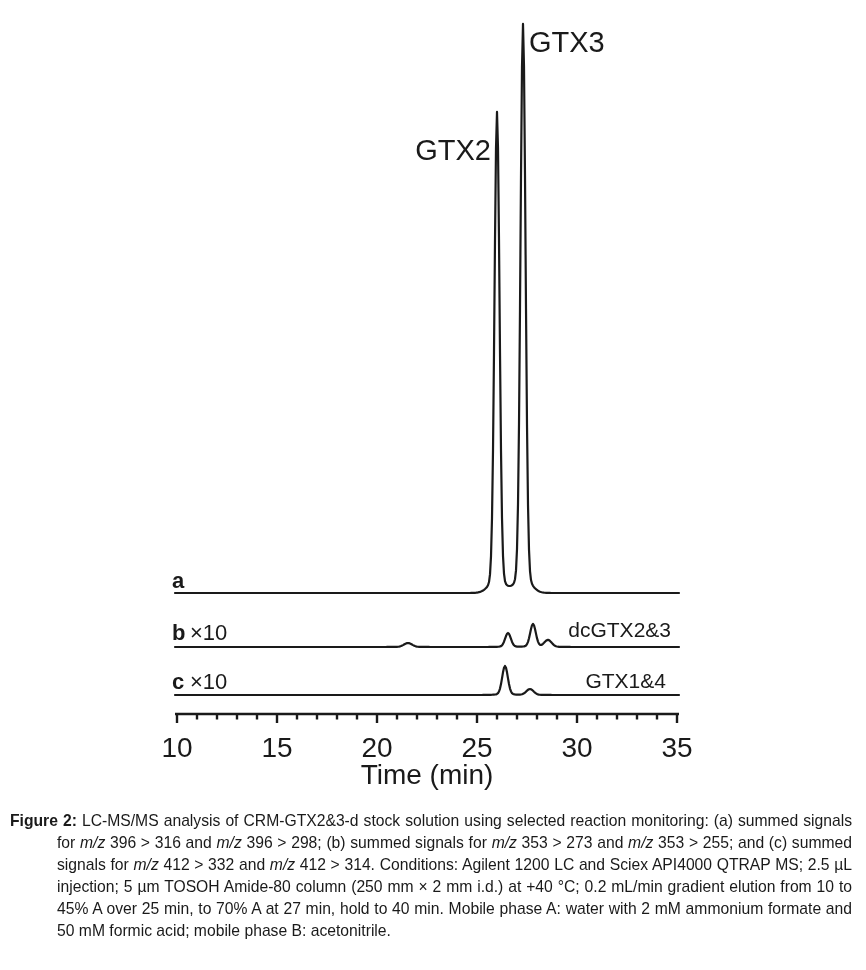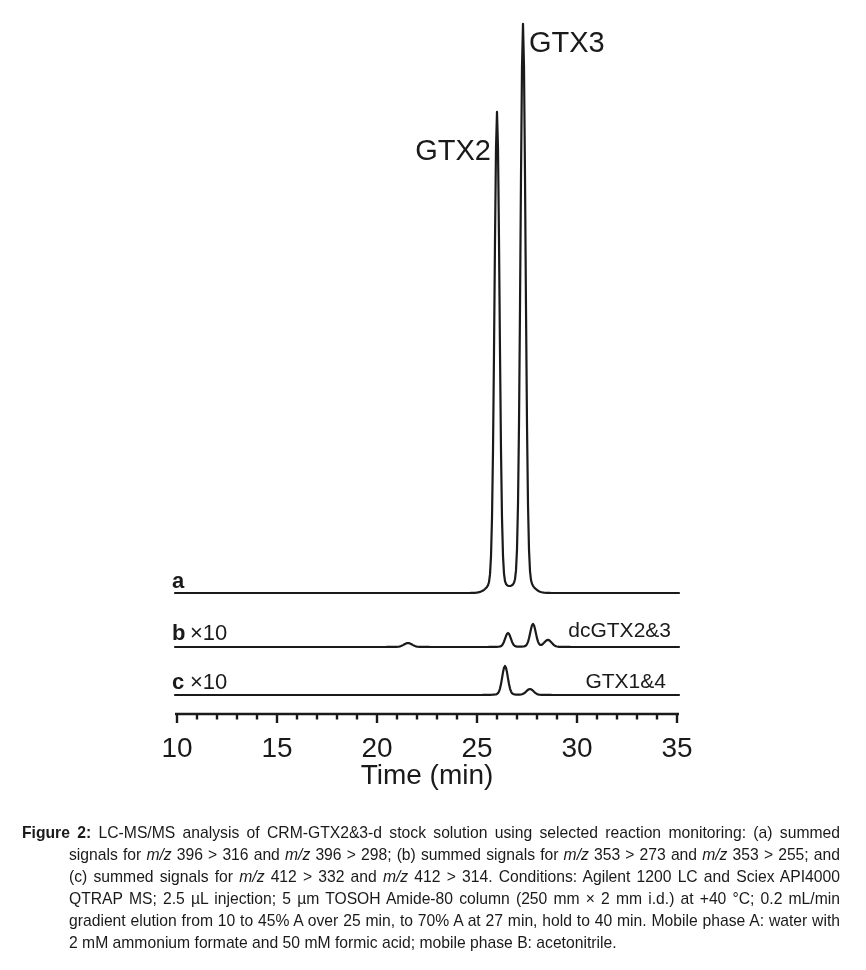--- a/index.html
+++ b/index.html
@@ -15,21 +15,21 @@
   .peak-label  { font-size: 29px; }
   .tick-label  { font-size: 28px; }
   .axis-title  { font-size: 28px; }
   .trace-letter { font-size: 22px; font-weight: bold; }
   .trace-mult   { font-size: 22px; }
   .trace-right  { font-size: 21px; }
   .caption {
     position: absolute; left: 10px; top: 810px; width: 842px;
     font-size: 15.7px; line-height: 22px; text-align: justify;
   }
-  .caption p { margin: 12px; padding-left: 47px; text-indent: -47px; }
+  .caption p { margin: 0; padding-left: 47px; text-indent: -47px; }
   .caption .seg-i { font-style: italic; }
   .caption .seg-b { font-weight: bold; }
 </style>
 </head>
 <body>
 
 <svg id="plot" width="866" height="800" viewBox="0 0 866 800" xmlns="http://www.w3.org/2000/svg">
 
   <g id="traces">
       <path d="M175,593.00L176,593.00L177,593.00L178,593.00L179,593.00L180,593.00L181,593.00L182,593.00L183,593.00L184,593.00L185,593.00L186,593.00L187,593.00L188,593.00L189,593.00L190,593.00L191,593.00L192,593.00L193,593.00L194,593.00L195,593.00L196,593.00L197,593.00L198,593.00L199,593.00L200,593.00L201,593.00L202,593.00L203,593.00L204,593.00L205,593.00L206,593.00L207,593.00L208,593.00L209,593.00L210,593.00L211,593.00L212,593.00L213,593.00L214,593.00L215,593.00L216,593.00L217,593.00L218,593.00L219,593.00L220,593.00L221,593.00L222,593.00L223,593.00L224,593.00L225,593.00L226,593.00L227,593.00L228,593.00L229,593.00L230,593.00L231,593.00L232,593.00L233,593.00L234,593.00L235,593.00L236,593.00L237,593.00L238,593.00L239,593.00L240,593.00L241,593.00L242,593.00L243,593.00L244,593.00L245,593.00L246,593.00L247,593.00L248,593.00L249,593.00L250,593.00L251,593.00L252,593.00L253,593.00L254,593.00L255,593.00L256,593.00L257,593.00L258,593.00L259,593.00L260,593.00L261,593.00L262,593.00L263,593.00L264,593.00L265,593.00L266,593.00L267,593.00L268,593.00L269,593.00L270,593.00L271,593.00L272,593.00L273,593.00L274,593.00L275,593.00L276,593.00L277,593.00L278,593.00L279,593.00L280,593.00L281,593.00L282,593.00L283,593.00L284,593.00L285,593.00L286,593.00L287,593.00L288,593.00L289,593.00L290,593.00L291,593.00L292,593.00L293,593.00L294,593.00L295,593.00L296,593.00L297,593.00L298,593.00L299,593.00L300,593.00L301,593.00L302,593.00L303,593.00L304,593.00L305,593.00L306,593.00L307,593.00L308,593.00L309,593.00L310,593.00L311,593.00L312,593.00L313,593.00L314,593.00L315,593.00L316,593.00L317,593.00L318,593.00L319,593.00L320,593.00L321,593.00L322,593.00L323,593.00L324,593.00L325,593.00L326,593.00L327,593.00L328,593.00L329,593.00L330,593.00L331,593.00L332,593.00L333,593.00L334,593.00L335,593.00L336,593.00L337,593.00L338,593.00L339,593.00L340,593.00L341,593.00L342,593.00L343,593.00L344,593.00L345,593.00L346,593.00L347,593.00L348,593.00L349,593.00L350,593.00L351,593.00L352,593.00L353,593.00L354,593.00L355,593.00L356,593.00L357,593.00L358,593.00L359,593.00L360,593.00L361,593.00L362,593.00L363,593.00L364,593.00L365,593.00L366,593.00L367,593.00L368,593.00L369,593.00L370,593.00L371,593.00L372,593.00L373,593.00L374,593.00L375,593.00L376,593.00L377,593.00L378,593.00L379,593.00L380,593.00L381,593.00L382,593.00L383,593.00L384,593.00L385,593.00L386,593.00L387,593.00L388,593.00L389,593.00L390,593.00L391,593.00L392,593.00L393,593.00L394,593.00L395,593.00L396,593.00L397,593.00L398,593.00L399,593.00L400,593.00L401,593.00L402,593.00L403,593.00L404,593.00L405,593.00L406,593.00L407,593.00L408,593.00L409,593.00L410,593.00L411,593.00L412,593.00L413,593.00L414,593.00L415,593.00L416,593.00L417,593.00L418,593.00L419,593.00L420,593.00L421,593.00L422,593.00L423,593.00L424,593.00L425,593.00L426,593.00L427,593.00L428,593.00L429,593.00L430,593.00L431,593.00L432,593.00L433,593.00L434,593.00L435,593.00L436,593.00L437,593.00L438,593.00L439,593.00L440,593.00L441,593.00L442,593.00L443,593.00L444,593.00L445,593.00L446,593.00L447,593.00L448,593.00L449,593.00L450,593.00L451,593.00L452,593.00L453,593.00L454,593.00L455,593.00L456,593.00L457,593.00L458,593.00L459,593.00L460,593.00L461,593.00L462,593.00L463,593.00L464,593.00L465,593.00L466,593.00L467,593.00L468,592.99L469,592.99L470,592.98L471,592.96L472,592.94L473,592.91L474,592.87L475,592.80L476,592.71L477,592.59L478,592.42L479,592.19L480,591.89L481,591.52L482,591.05L483,590.47L484,589.79L485,588.98L486,588.05L487,586.91L488,585.26L489,582.04L490,574.41L491,556.33L492,518.30L493,450.75L494,352.57L495,240.26L496,147.97L497,111.96L498,147.93L499,240.17L500,352.42L501,450.53L502,517.96L503,555.84L504,573.72L505,581.08L506,583.95L507,585.16L508,585.74L509,585.99L510,585.99L511,585.72L512,585.19L513,584.31L514,582.74L515,579.23L516,570.42L517,549.21L518,504.35L519,424.54L520,308.46L521,175.66L522,66.53L523,23.96L524,66.56L525,175.73L526,308.58L527,424.73L528,504.63L529,549.62L530,571.01L531,580.04L532,583.84L533,585.80L534,587.14L535,588.25L536,589.20L537,590.01L538,590.69L539,591.25L540,591.69L541,592.04L542,592.31L543,592.51L544,592.66L545,592.77L546,592.85L547,592.90L548,592.93L549,592.96L550,592.97L551,592.98L552,592.99L553,592.99L554,593.00L555,593.00L556,593.00L557,593.00L558,593.00L559,593.00L560,593.00L561,593.00L562,593.00L563,593.00L564,593.00L565,593.00L566,593.00L567,593.00L568,593.00L569,593.00L570,593.00L571,593.00L572,593.00L573,593.00L574,593.00L575,593.00L576,593.00L577,593.00L578,593.00L579,593.00L580,593.00L581,593.00L582,593.00L583,593.00L584,593.00L585,593.00L586,593.00L587,593.00L588,593.00L589,593.00L590,593.00L591,593.00L592,593.00L593,593.00L594,593.00L595,593.00L596,593.00L597,593.00L598,593.00L599,593.00L600,593.00L601,593.00L602,593.00L603,593.00L604,593.00L605,593.00L606,593.00L607,593.00L608,593.00L609,593.00L610,593.00L611,593.00L612,593.00L613,593.00L614,593.00L615,593.00L616,593.00L617,593.00L618,593.00L619,593.00L620,593.00L621,593.00L622,593.00L623,593.00L624,593.00L625,593.00L626,593.00L627,593.00L628,593.00L629,593.00L630,593.00L631,593.00L632,593.00L633,593.00L634,593.00L635,593.00L636,593.00L637,593.00L638,593.00L639,593.00L640,593.00L641,593.00L642,593.00L643,593.00L644,593.00L645,593.00L646,593.00L647,593.00L648,593.00L649,593.00L650,593.00L651,593.00L652,593.00L653,593.00L654,593.00L655,593.00L656,593.00L657,593.00L658,593.00L659,593.00L660,593.00L661,593.00L662,593.00L663,593.00L664,593.00L665,593.00L666,593.00L667,593.00L668,593.00L669,593.00L670,593.00L671,593.00L672,593.00L673,593.00L674,593.00L675,593.00L676,593.00L677,593.00L678,593.00L679,593.00"></path>

